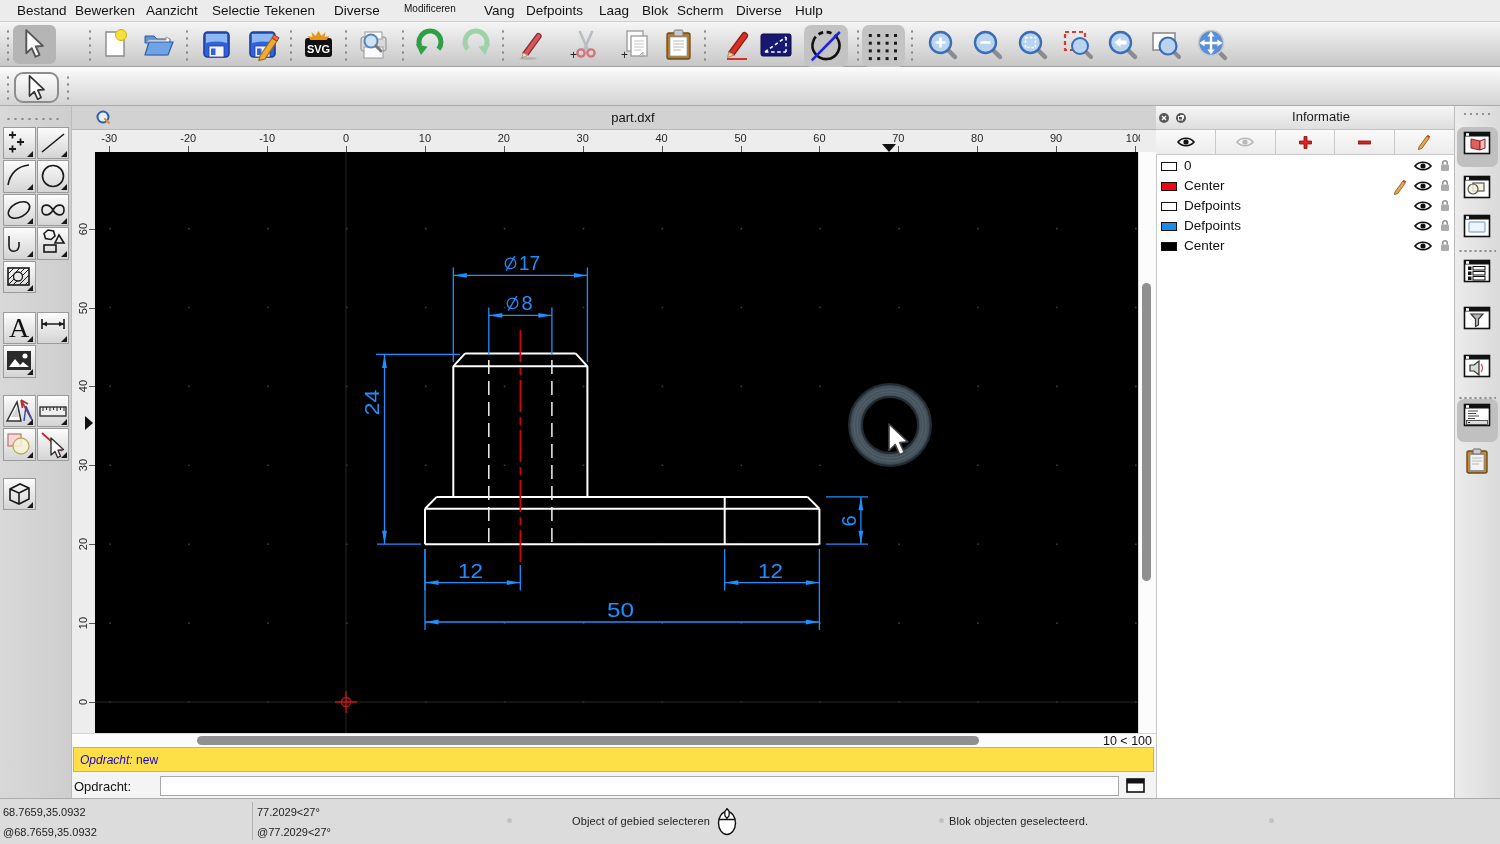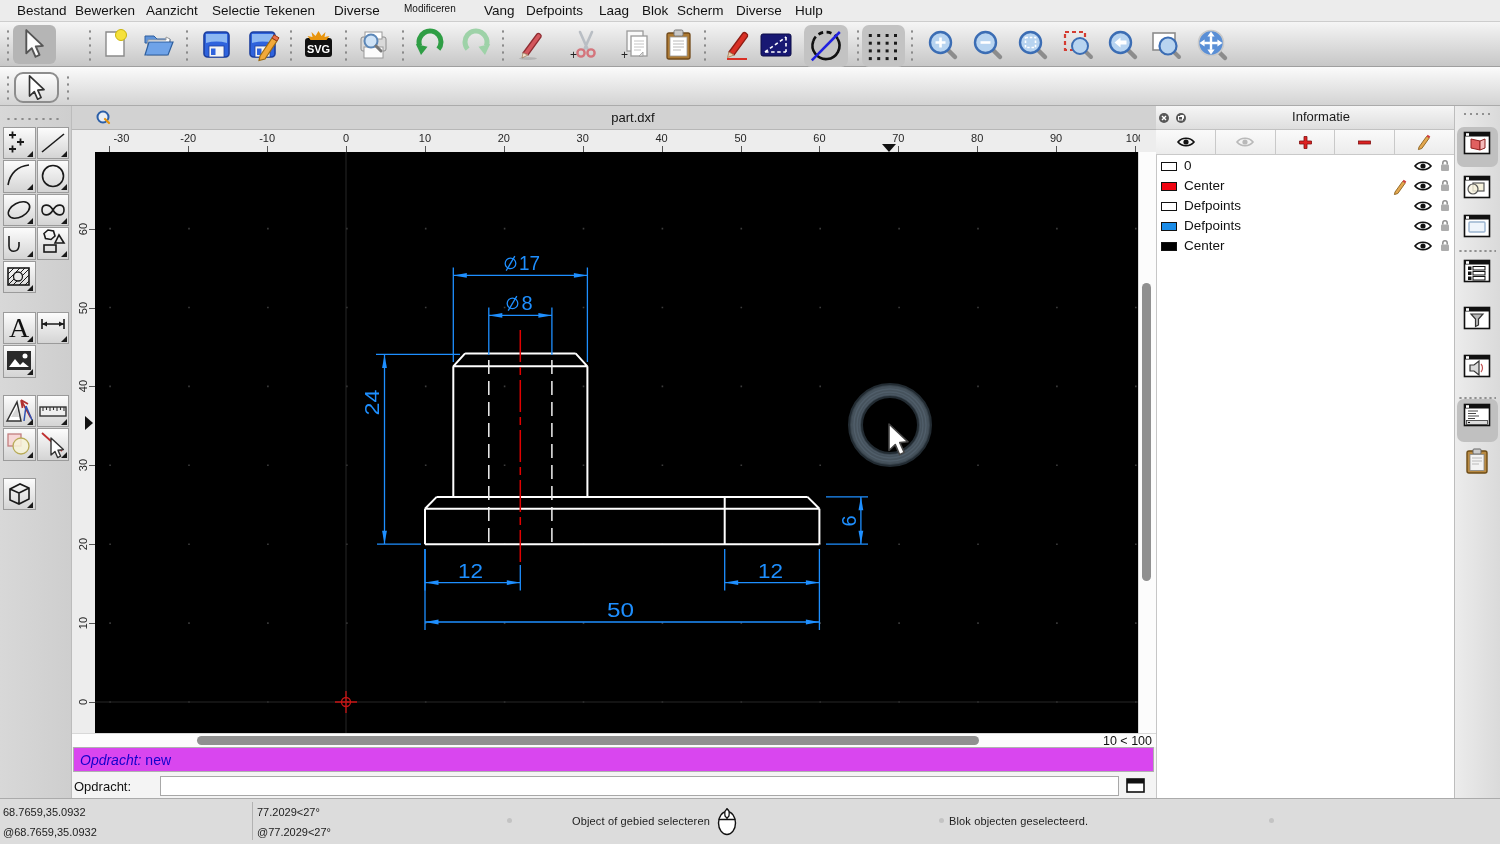--- a/index.html
+++ b/index.html
@@ -286,21 +286,21 @@
       <path d="M5 21l6-8 5 6 3-3 6 5z" fill="#fff"></path>
       <circle cx="21" cy="10" r="2.5" fill="#fff"></circle>
       <path d="M29 23v6h-6z" fill="#1a1a1a"></path>
     </svg>
 <div style="position:absolute;left:3px;top:477.5px;width:32.5px;height:32.5px;background:linear-gradient(#fcfcfc,#d4d4d4);border:1px solid #9b9b9b"></div>
     <svg style="position:absolute;left:4px;top:478.5px" width="30" height="30" viewBox="0 0 30 30">
       <path d="M6 10 L16 5 L25 9 L25 20 L15 25 L6 21 Z M6 10 L15 14 L15 25 M15 14 L25 9" stroke="#1a1a1a" stroke-width="1.6" fill="none"></path>
       <path d="M29 23v6h-6z" fill="#1a1a1a"></path>
     </svg>
 <div style="position:absolute;left:72px;top:130px;width:1068px;height:22px;background:#ededed;overflow:hidden">
-<div style="position:absolute;left:17.3px;top:2px;width:40px;text-align:right;font-size:11px;color:#262626">-30</div>
+<div style="position:absolute;left:17.3px;top:2px;width:40px;text-align:center;font-size:11px;color:#262626">-30</div>
 <div style="position:absolute;left:96.2px;top:2px;width:40px;text-align:center;font-size:11px;color:#262626">-20</div>
 <div style="position:absolute;left:175.1px;top:2px;width:40px;text-align:center;font-size:11px;color:#262626">-10</div>
 <div style="position:absolute;left:254.0px;top:2px;width:40px;text-align:center;font-size:11px;color:#262626">0</div>
 <div style="position:absolute;left:332.9px;top:2px;width:40px;text-align:center;font-size:11px;color:#262626">10</div>
 <div style="position:absolute;left:411.8px;top:2px;width:40px;text-align:center;font-size:11px;color:#262626">20</div>
 <div style="position:absolute;left:490.7px;top:2px;width:40px;text-align:center;font-size:11px;color:#262626">30</div>
 <div style="position:absolute;left:569.6px;top:2px;width:40px;text-align:center;font-size:11px;color:#262626">40</div>
 <div style="position:absolute;left:648.5px;top:2px;width:40px;text-align:center;font-size:11px;color:#262626">50</div>
 <div style="position:absolute;left:727.4px;top:2px;width:40px;text-align:center;font-size:11px;color:#262626">60</div>
 <div style="position:absolute;left:806.3px;top:2px;width:40px;text-align:center;font-size:11px;color:#262626">70</div>
@@ -547,21 +547,21 @@
       <path d="M9 10h10M9 13h10M9 16h7" stroke="#b9b9b9"></path>
     </svg>
 <div style="position:absolute;left:1458px;top:250px;width:38px;height:2px;background-image:radial-gradient(circle,#909090 1px,transparent 1.3px);background-size:5px 2px"></div>
 <div style="position:absolute;left:1458px;top:396.5px;width:38px;height:2px;background-image:radial-gradient(circle,#909090 1px,transparent 1.3px);background-size:5px 2px"></div>
 <div style="position:absolute;left:72px;top:733px;width:1084px;height:14px;background:#fcfcfc;border-top:1px solid #d8d8d8"></div>
 <div style="position:absolute;left:197px;top:735.5px;width:782px;height:9px;background:#909090;border-radius:4.5px"></div>
 <div style="position:absolute;left:1040px;top:734px;width:112px;text-align:right;font-size:12.5px;color:#111">10 &lt; 100</div>
 <div style="position:absolute;left:1138px;top:152px;width:18px;height:581px;background:#fcfcfc;border-left:1px solid #d8d8d8"></div>
 <div style="position:absolute;left:1141.5px;top:283px;width:9px;height:298px;background:#909090;border-radius:4.5px"></div>
 <div style="position:absolute;left:72px;top:747px;width:1084px;height:51px;background:#f4f4f4"></div>
-<div style="position:absolute;left:73px;top:747px;width:1081px;height:25px;background:#d946ef;border:1px solid #b0b0b0;font-size:14px;line-height:24px;color:#1400cc"><span style="font-style:italic;margin-left:6px">Opdracht:</span> new</div>
+<div style="position:absolute;left:73px;top:747px;width:1081px;height:25px;background:#fde047;border:1px solid #b0b0b0;font-size:12px;line-height:24px;color:#1400cc"><span style="font-style:italic;margin-left:6px">Opdracht:</span> new</div>
 <div style="position:absolute;left:74px;top:779px;font-size:13px;color:#111">Opdracht:</div>
 <div style="position:absolute;left:160px;top:776px;width:959px;height:20px;background:#fff;border:1px solid #a8a8a8"></div>
 <svg style="position:absolute;left:1126px;top:778px" width="20" height="17" viewBox="0 0 20 17">
       <rect x="1" y="1" width="17" height="13" fill="#fff" stroke="#111" stroke-width="1.6"></rect>
       <rect x="1" y="1" width="17" height="4.5" fill="#111"></rect>
     </svg>
 <div style="position:absolute;left:0;top:798px;width:1500px;height:46px;background:#dcdcdc;border-top:1px solid #ababab"></div>
 <div style="position:absolute;font-size:11px;color:#1c1c1c;left:3px;top:806px">68.7659,35.0932</div>
 <div style="position:absolute;font-size:11px;color:#1c1c1c;left:3px;top:826px">@68.7659,35.0932</div>
 <div style="position:absolute;left:252px;top:802px;width:1px;height:38px;background:#b2b2b2"></div>

